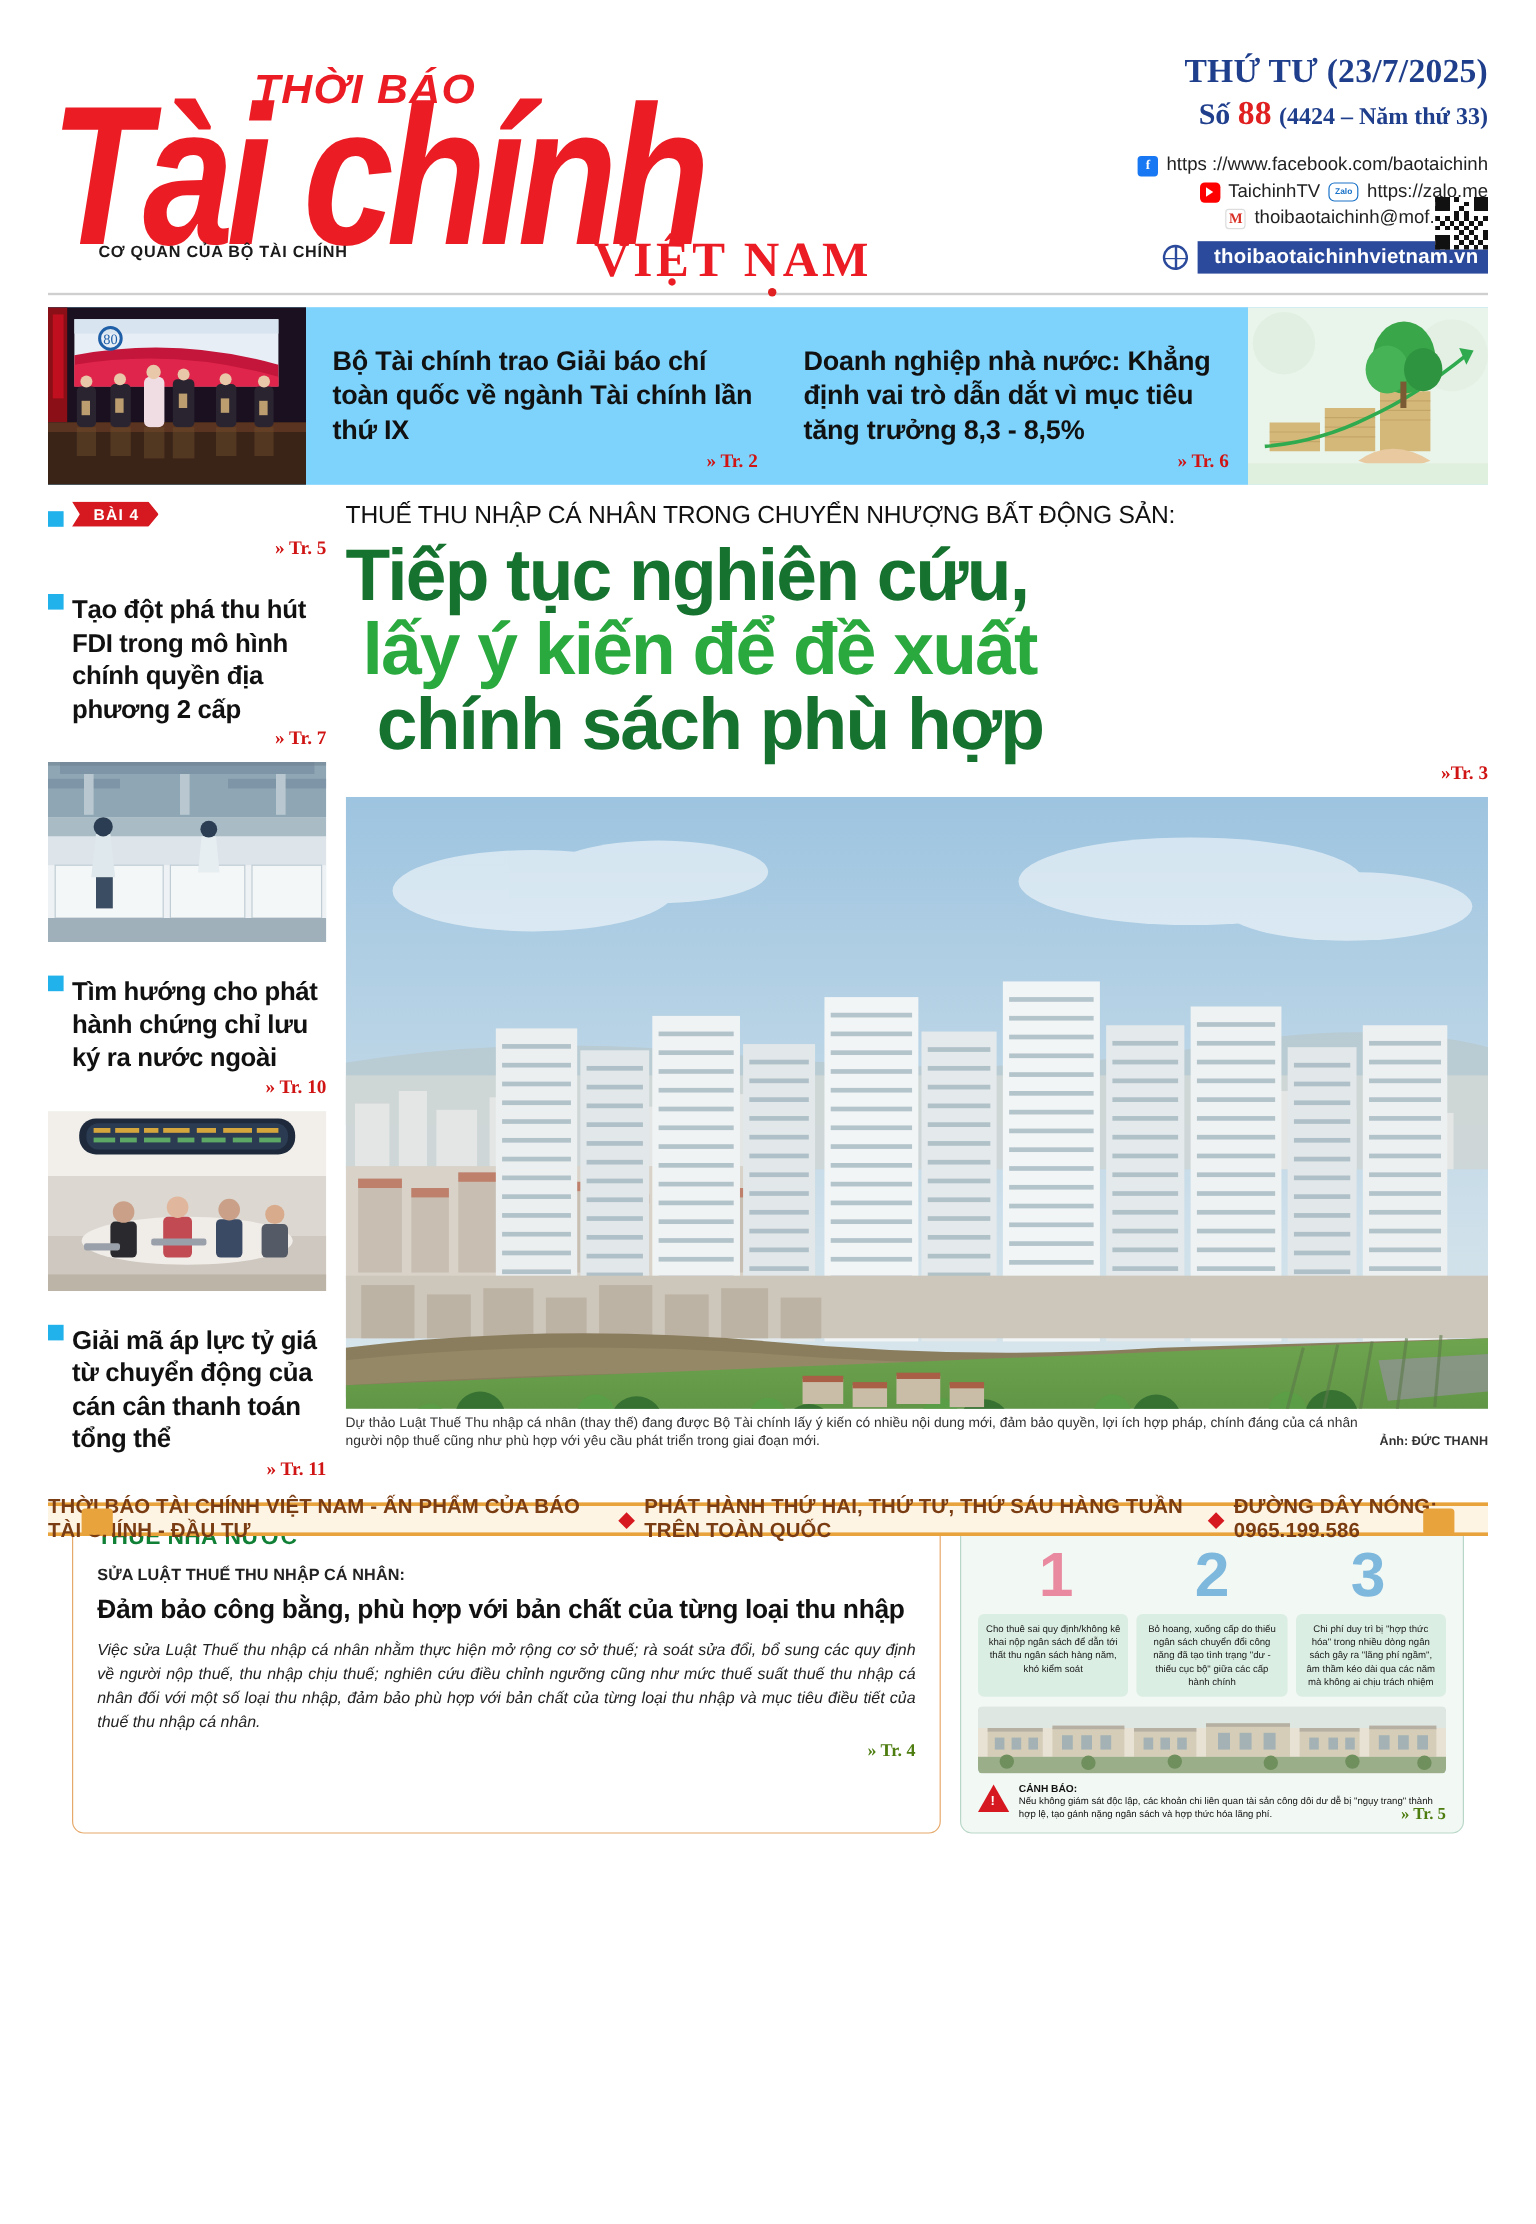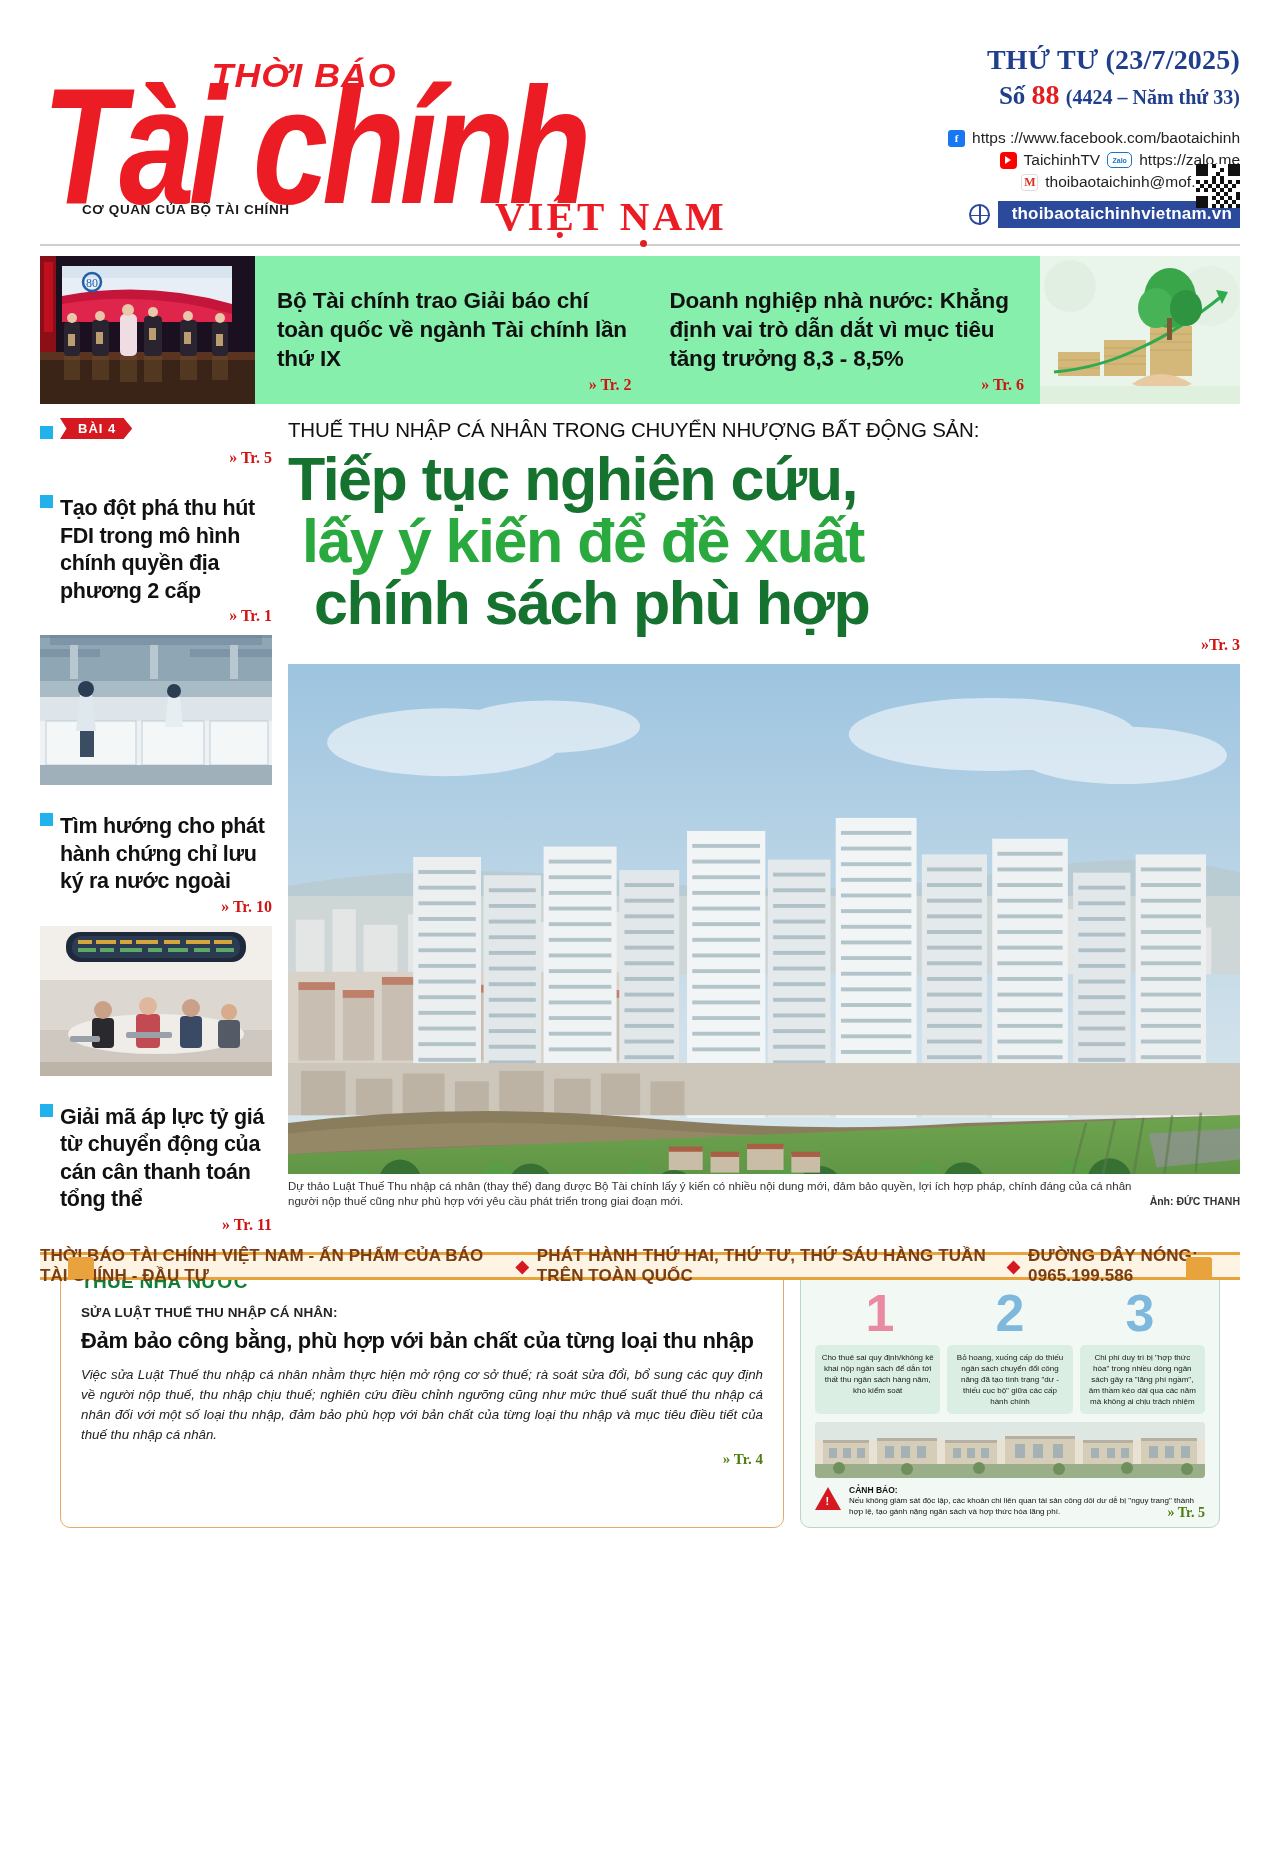--- a/index.html
+++ b/index.html
@@ -80,21 +80,21 @@
   .globe:before { content: ""; position: absolute; left: 50%; top: -1px; width: 1.6px; height: 20px; background: #2b4a9b; }
   .globe:after { content: ""; position: absolute; top: 50%; left: -1px; width: 20px; height: 1.6px; background: #2b4a9b; }
   .web-url {
     background: #2b4a9b; color: #fff; font-size: 17px; font-weight: bold;
     padding: 3px 8px 4px 14px; letter-spacing: 0.2px;
   }
   .mast-rule { height: 2px; background: #cfcfcf; margin-top: 6px; }
   .mast-dot { position: absolute; left: 50%; top: 240px; width: 7px; height: 7px; background: #e02020; border-radius: 50%; }
 
   
-  .banner { display: flex; background: #86efac; height: 148px; margin-top: 10px; align-items: stretch; }
+  .banner { display: flex; background: #7dd3fc; height: 148px; margin-top: 10px; align-items: stretch; }
   .banner-img { width: 215px; flex: none; position: relative; overflow: hidden; }
   .banner-b { flex: 1; display: flex; }
   .bstory { flex: 1; padding: 30px 18px 0 22px; position: relative; }
   .bstory h3 { font-size: 22.5px; font-weight: bold; line-height: 29px; color: #111; letter-spacing: -0.2px; }
   .tr { position: absolute; right: 16px; bottom: 10px; color: #d01414; font-family: "Liberation Serif", serif; font-weight: bold; font-size: 16px; }
   .tr:before { content: "\00BB  "; }
   .banner-img2 { width: 200px; flex: none; position: relative; overflow: hidden; }
 
   
   .content { display: flex; margin-top: 14px; gap: 16px; }
@@ -371,21 +371,21 @@
           <span class="badge">BÀI 4</span>
         </div>
         <div class="tr-right">Tr. 5</div>
       </div>
 
       <div class="side-item">
         <div class="side-head">
           <span class="sq"></span>
           <span class="side-title">Tạo đột phá thu hút FDI trong mô hình chính quyền địa phương 2 cấp</span>
         </div>
-        <div class="tr-right">Tr. 1</div>
+        <div class="tr-right">Tr. 7</div>
         <div class="side-photo">
           <svg class="ph" viewBox="0 0 232 150" preserveAspectRatio="none">
             <rect width="232" height="150" fill="#c9d4da"></rect>
             <rect x="0" y="0" width="232" height="46" fill="#8fa6b4"></rect>
             <g fill="#7d95a6">
               <rect x="10" y="0" width="212" height="10"></rect>
               <rect x="0" y="14" width="60" height="8"></rect>
                 <rect x="150" y="14" width="82" height="8"></rect>
             </g>
             <g fill="#b9c7d0">

